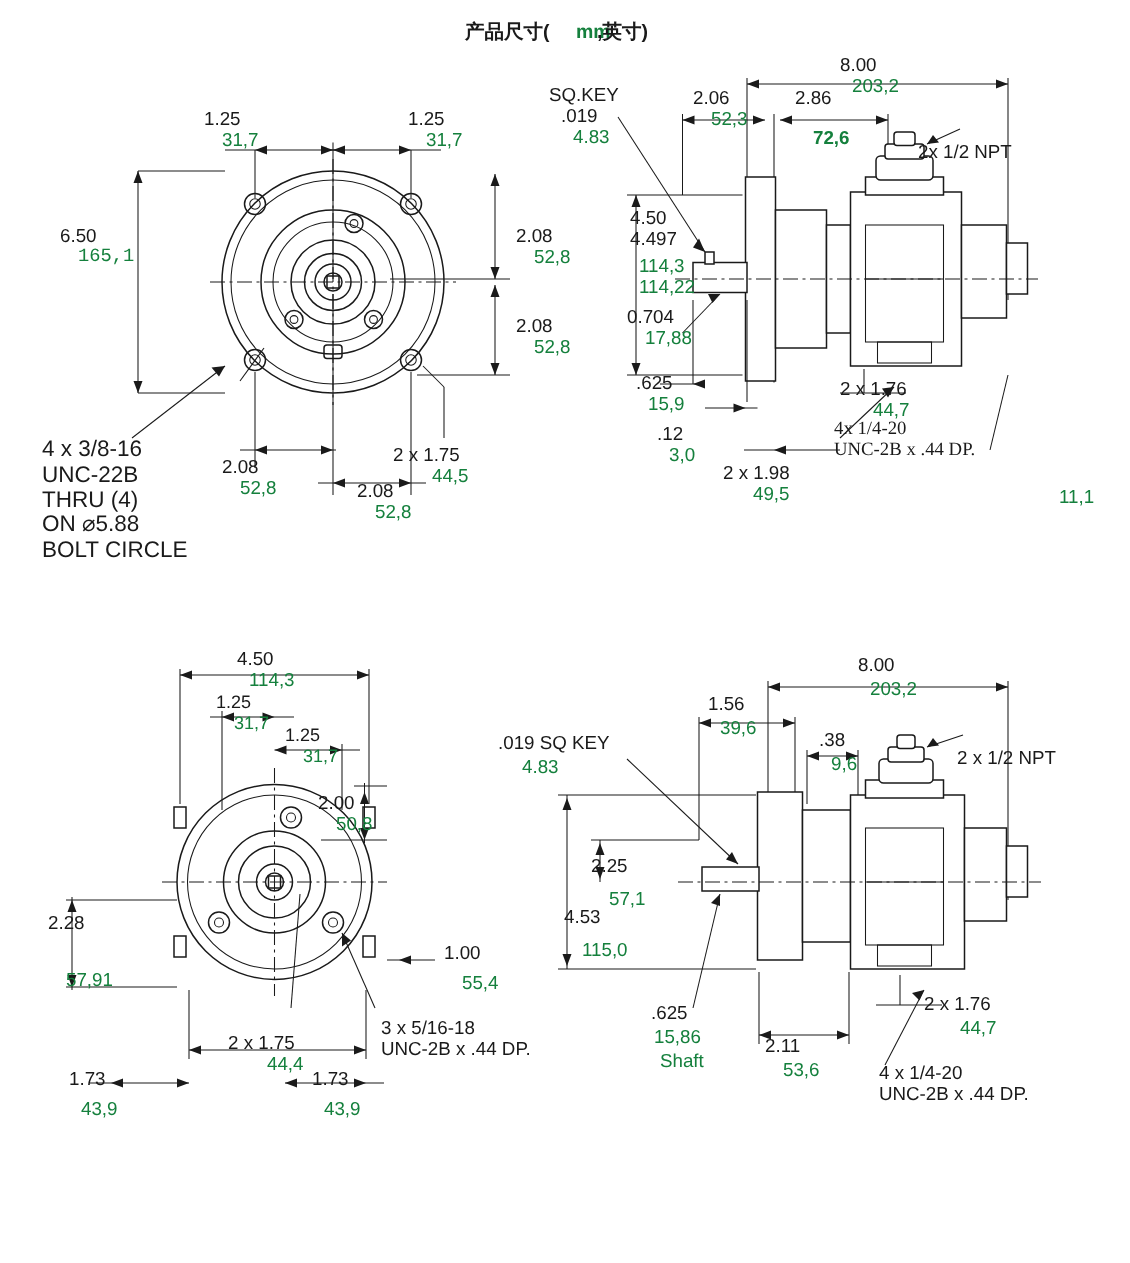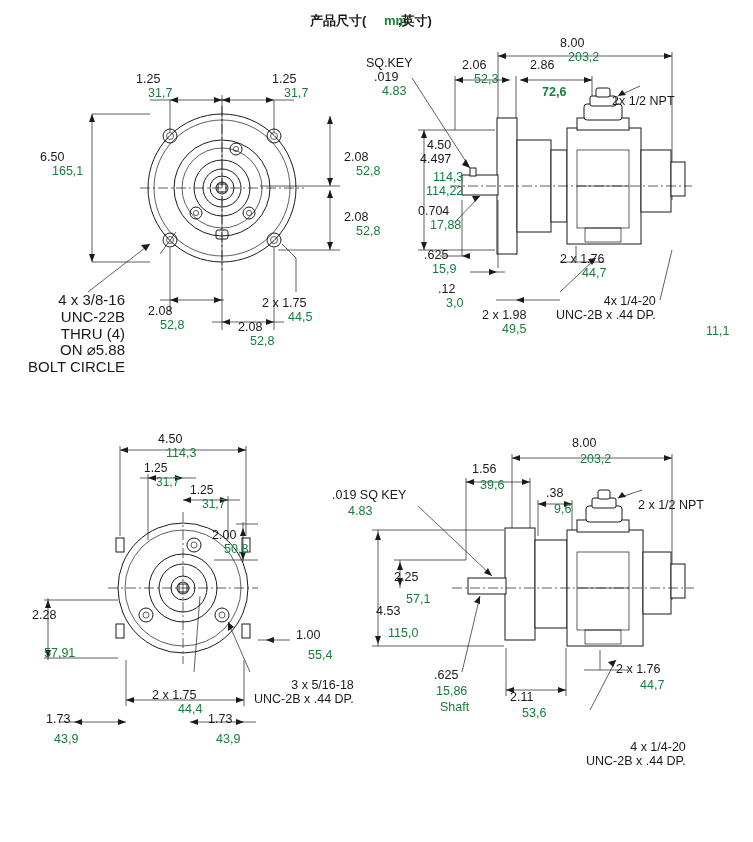--- a/index.html
+++ b/index.html
@@ -4,21 +4,21 @@
 <style>
   html,body{margin:0;padding:0;}
   body{
     width:753px;height:842px;
     background:#ffffff;
     font-family:"Liberation Sans", sans-serif;
     position:relative;
     overflow:hidden;
     color:#111;
   }
-  .stage{position:absolute;left:0;top:0;width:753px;height:842px;text-align:right;}
+  .stage{position:absolute;left:0;top:0;width:753px;height:842px;}
   .lbl{position:absolute;white-space:pre;line-height:1.12;}
   .blk{color:#1a1a1a;}
   .blu{color:#15803d;padding-left:12px;}
   .ttl{font-size:13px;font-weight:bold;}
   .cap{font-size:12.5px;}
   .dim{font-size:12.5px;}
   .dimS{font-size:12px;}
   .note{font-size:15px;}
   svg{position:absolute;left:0;top:0;}
   .ln{stroke:#1a1a1a;stroke-width:1;fill:none;}
@@ -335,21 +335,21 @@
       <polygon points="618,498 626,497 622,492" class="arrowdot"></polygon>
     </g>
   </svg>
 
   <div class="lbl dim blk" style="left:136px;top:72px;">1.25</div>
   <div class="lbl dim blu" style="left:136px;top:86px;">31,7</div>
   <div class="lbl dim blk" style="left:272px;top:72px;">1.25</div>
   <div class="lbl dim blu" style="left:272px;top:86px;">31,7</div>
 
   <div class="lbl dim blk" style="left:40px;top:150px;">6.50</div>
-  <div class="lbl dim blu" style="left:40px;top:164px;">165,1</div>
+  <div class="lbl dim blu" style="left:40px;top:164px;font-family:Liberation Mono, monospace;">165,1</div>
 
   <div class="lbl dim blk" style="left:344px;top:150px;">2.08</div>
   <div class="lbl dim blu" style="left:344px;top:164px;">52,8</div>
   <div class="lbl dim blk" style="left:344px;top:210px;">2.08</div>
   <div class="lbl dim blu" style="left:344px;top:224px;">52,8</div>
 
   <div class="lbl dim blk" style="left:148px;top:304px;">2.08</div>
   <div class="lbl dim blu" style="left:148px;top:318px;">52,8</div>
   <div class="lbl dim blk" style="left:238px;top:320px;">2.08</div>
   <div class="lbl dim blu" style="left:238px;top:334px;">52,8</div>
@@ -390,21 +390,21 @@
   <div class="lbl dim blk" style="left:438px;top:282px;">.12</div>
   <div class="lbl dim blu" style="left:434px;top:296px;">3,0</div>
 
   <div class="lbl dim blk" style="left:482px;top:308px;">2 x 1.98</div>
   <div class="lbl dim blu" style="left:490px;top:322px;">49,5</div>
 
   <div class="lbl dim blk" style="left:560px;top:252px;">2 x 1.76</div>
   <div class="lbl dim blu" style="left:570px;top:266px;">44,7</div>
 
   <div class="lbl dim blk" style="left:612px;top:94px;">2x 1/2 NPT</div>
-  <div class="lbl dim blk" style="left:556px;top:294px;white-space:pre-line;">4x 1/4-20
+  <div class="lbl dim blk" style="left:556px;top:278px;white-space:pre-line;font-family:Liberation Serif, serif;">4x 1/4-20
 UNC-2B x .44 DP.</div>
   <div class="lbl dim blu" style="left:694px;top:324px;">11,1</div>
 
   <div class="lbl dim blk" style="left:158px;top:432px;">4.50</div>
   <div class="lbl dim blu" style="left:154px;top:446px;">114,3</div>
 
   <div class="lbl dimS blk" style="left:144px;top:462px;">1.25</div>
   <div class="lbl dimS blu" style="left:144px;top:476px;">31,7</div>
   <div class="lbl dimS blk" style="left:190px;top:484px;">1.25</div>
   <div class="lbl dimS blu" style="left:190px;top:498px;">31,7</div>
@@ -452,16 +452,16 @@
   <div class="lbl dim blu" style="left:424px;top:684px;">15,86</div>
   <div class="lbl dim blu" style="left:428px;top:700px;">Shaft</div>
 
   <div class="lbl dim blk" style="left:510px;top:690px;">2.11</div>
   <div class="lbl dim blu" style="left:510px;top:706px;">53,6</div>
 
   <div class="lbl dim blk" style="left:616px;top:662px;">2 x 1.76</div>
   <div class="lbl dim blu" style="left:628px;top:678px;">44,7</div>
 
   <div class="lbl dim blk" style="left:638px;top:498px;">2 x 1/2 NPT</div>
-  <div class="lbl dim blk" style="left:586px;top:708px;white-space:pre-line;margin-top:32px;">4 x 1/4-20
+  <div class="lbl dim blk" style="left:586px;top:708px;white-space:pre-line;">4 x 1/4-20
 UNC-2B x .44 DP.</div>
 
 </div>
 
 </body></html>

